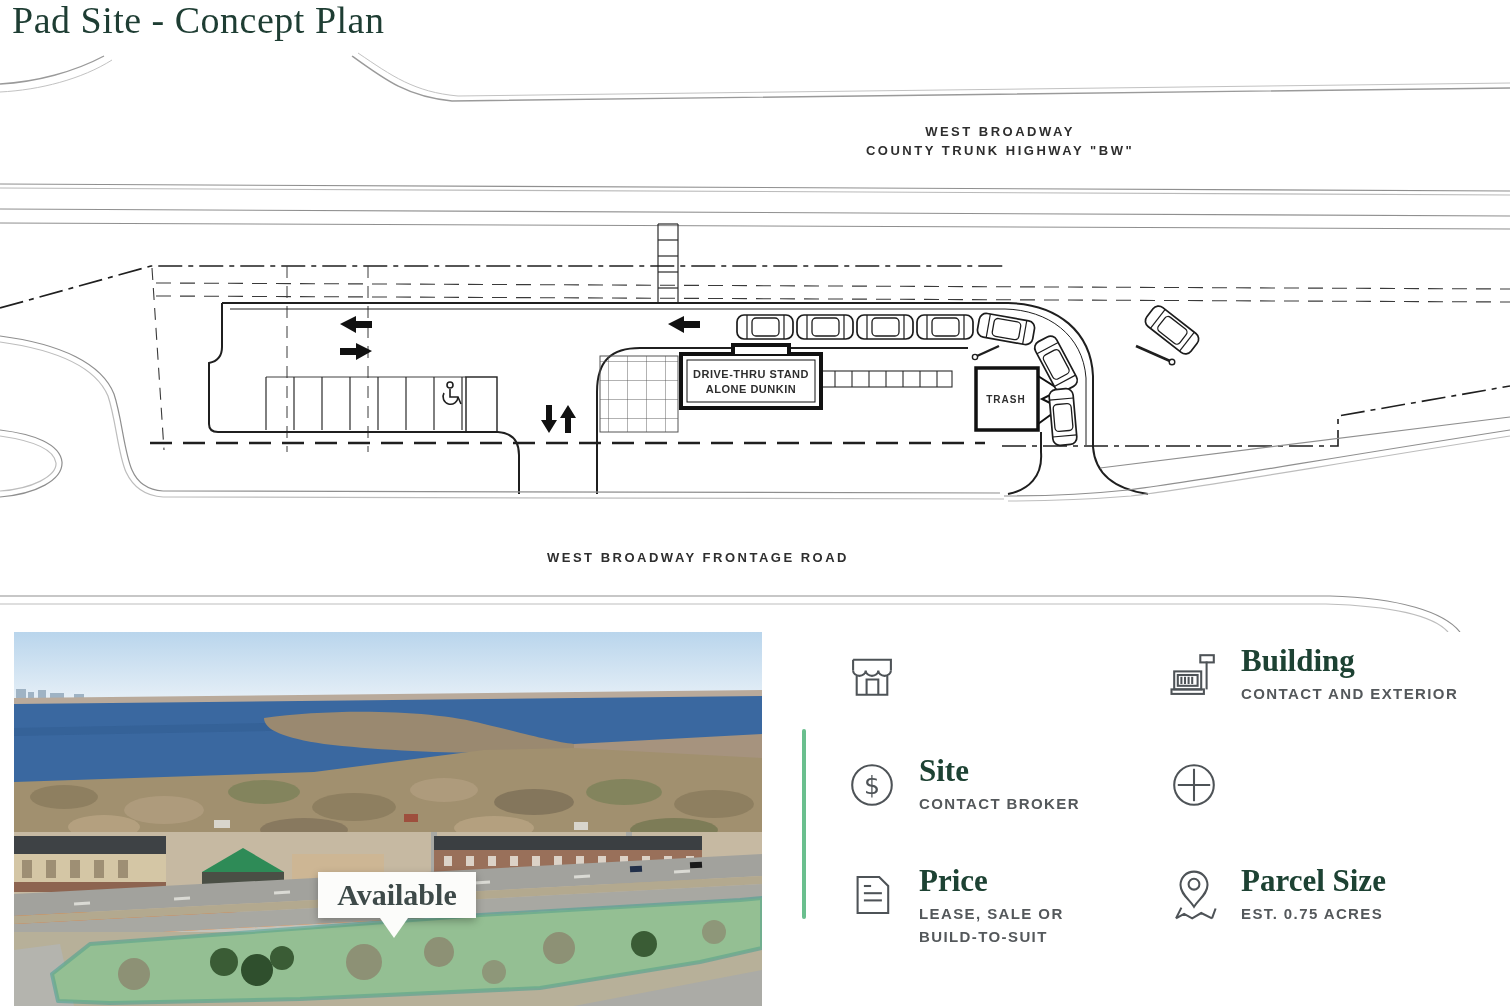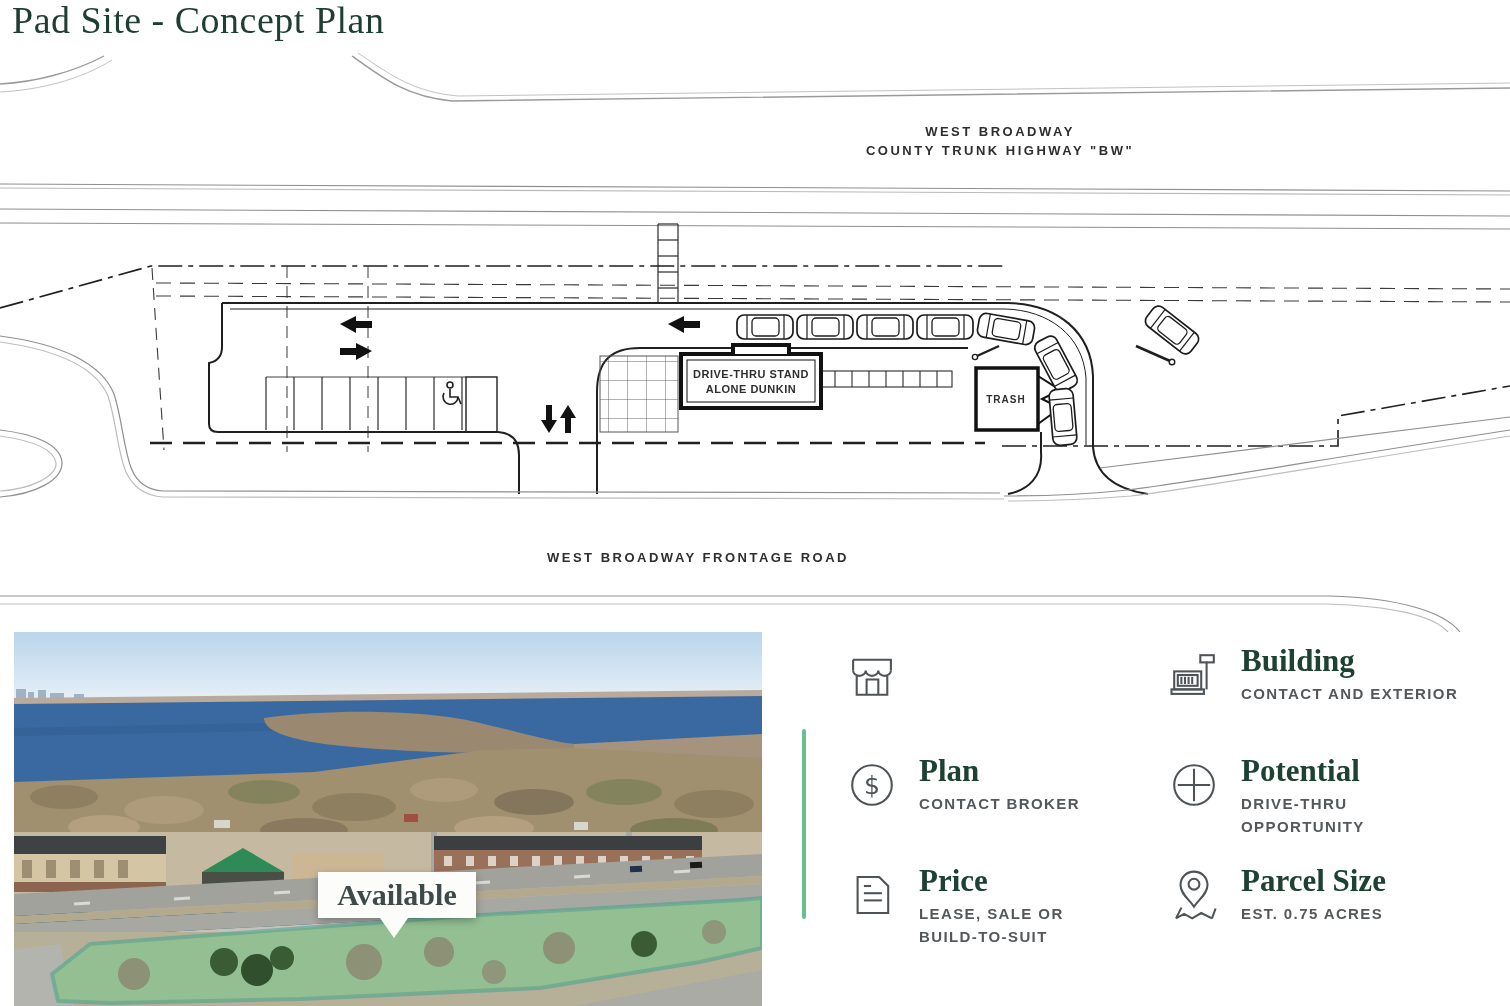--- a/index.html
+++ b/index.html
@@ -9,21 +9,21 @@
   
   .page-title{position:absolute;left:12px;top:-2px;font-family:"Liberation Serif",serif;
               font-size:38px;font-weight:500;color:#1e3d33;letter-spacing:.5px;}
 
   
   .plan{position:absolute;left:0;top:0;width:1510px;height:632px;}
   .plan svg{display:block}
   .cadtext{font-family:"Liberation Sans",sans-serif;font-weight:700;fill:#2e2e2e;}
 
   
-  .photo{position:absolute;left:14px;top:632px;width:748px;height:374px;overflow:hidden;background:#0c4a6e;}
+  .photo{position:absolute;left:14px;top:632px;width:748px;height:374px;overflow:hidden;background:#f97316;}
   .callout{position:absolute;left:304px;top:240px;width:158px;height:46px;background:#fcfcfa;
            box-shadow:0 3px 8px rgba(0,0,0,.28);display:flex;align-items:center;justify-content:center;}
   .callout:after{content:"";position:absolute;left:62px;top:46px;width:0;height:0;
                  border:14px solid transparent;border-top:20px solid #fcfcfa;}
   .callout span{font-family:"Liberation Serif",serif;font-size:30px;font-weight:600;color:#3e4a49;}
 
   
   .divider{position:absolute;left:802px;top:729px;width:4px;height:190px;background:#6abf8e;border-radius:2px;}
   .features{position:absolute;left:845px;top:645px;width:662px;display:grid;
             grid-template-columns:322px 1fr;}
@@ -356,36 +356,32 @@
     </div>
 
     <div class="feature">
       <div class="f-icon">
         <svg viewBox="0 0 60 60">
           <circle cx="30" cy="30" r="22"></circle>
           <text x="30" y="40" text-anchor="middle" font-size="28" stroke="none" fill="#4e5357" font-family="DejaVu Sans, sans-serif">$</text>
         </svg>
       </div>
       <div>
-        <div class="f-title">Plan</div>
+        <div class="f-title">Site</div>
         <div class="f-sub">CONTACT BROKER</div>
       </div>
     </div>
 
     <div class="feature narrow">
       <div class="f-icon">
         <svg viewBox="0 0 60 60">
           <circle cx="30" cy="30" r="22"></circle>
           <line x1="30" y1="12" x2="30" y2="48"></line>
           <line x1="12" y1="30" x2="48" y2="30"></line>
         </svg>
-      </div>
-      <div>
-        <div class="f-title">Potential</div>
-        <div class="f-sub">DRIVE-THRU OPPORTUNITY</div>
       </div>
     </div>
 
     <div class="feature narrow">
       <div class="f-icon">
         <svg viewBox="0 0 60 60">
           <path d="M14,10 H38 L48,20 V50 H14 Z"></path>
           <line x1="21" y1="20" x2="29" y2="20"></line>
           <line x1="21" y1="28" x2="41" y2="28"></line>
           <line x1="21" y1="36" x2="41" y2="36"></line>

